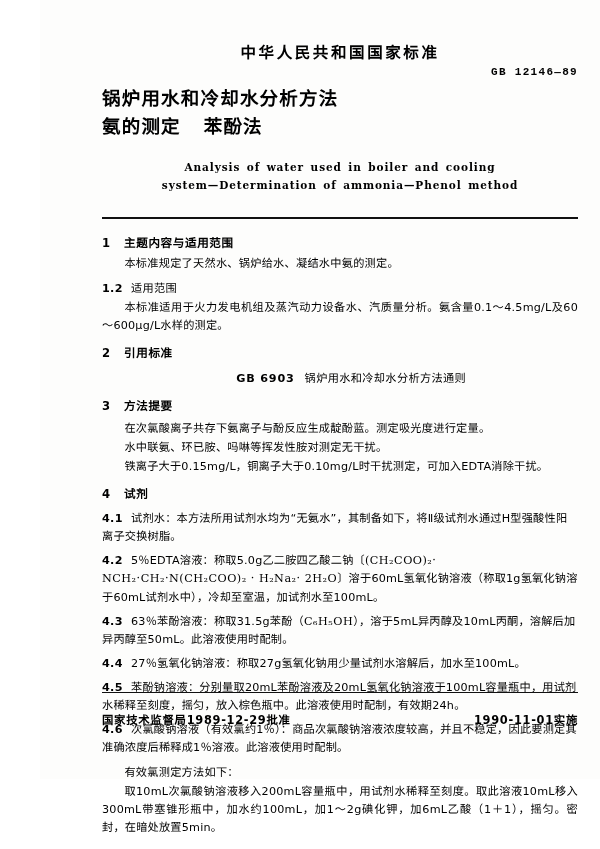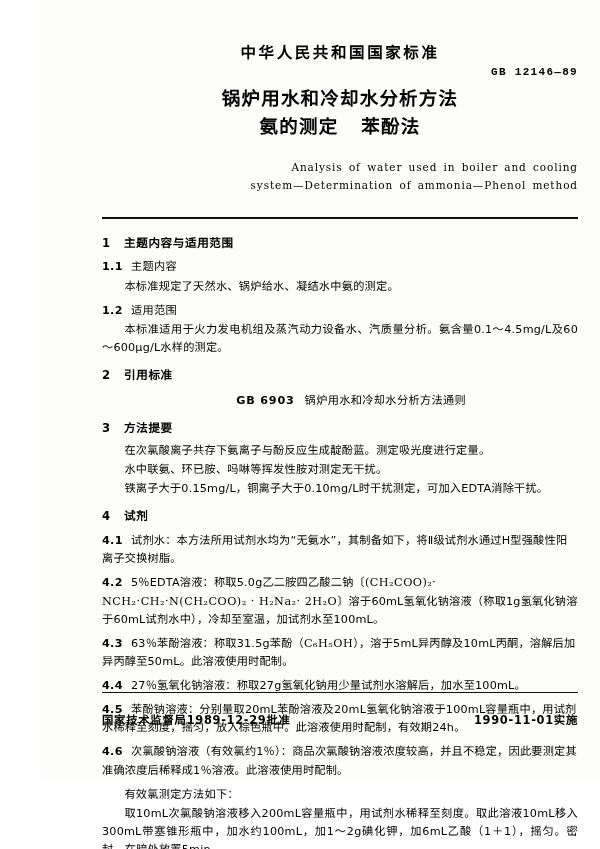--- a/index.html
+++ b/index.html
@@ -33,21 +33,21 @@
   .national-standard {
     text-align: center;
     font-size: 15.5px;
     font-weight: bold;
     letter-spacing: 2.6px;
     line-height: 1.2;
     font-family: "DejaVu Sans", "Liberation Sans", sans-serif;
   }
   .title-wrap {
     margin-top: 22px;
-    text-align: center;
+    text-align: left;
   }
   .title-line {
     font-size: 18.5px;
     font-weight: bold;
     letter-spacing: 1.2px;
     line-height: 1.55;
     white-space: pre;
   }
   .std-number {
     position: absolute;
@@ -58,27 +58,26 @@
     letter-spacing: 1.3px;
     white-space: nowrap;
     font-family: Liberation Mono, monospace;
   }
   .subtitle-wrap {
     margin-top: 16px;
     text-align: center;
   }
   .subtitle-line {
     font-size: 10.5px;
-    font-weight: normal;
+    font-weight: bold;
     letter-spacing: 0.9px;
     line-height: 1.75;
     word-spacing: 2px;
     white-space: pre;
     font-family: "DejaVu Serif", "Liberation Serif", serif;
-    text-align: right;
   }
 
   
   .rule-top {
     margin-top: 22px;
     border: 0;
     border-top: 2.2px solid #111;
     width: 100%;
   }
   .rule-bottom {
@@ -189,23 +188,20 @@
   </div>
 
   <hr class="rule-top">
 
   <div class="body-block">
 
     <div class="clause-head">
       <span class="num">1</span><span>主题内容与适用范围</span>
     </div>
 
-    <div class="sub-head">
-      <span class="num">1.1</span><span>主题内容</span>
-    </div>
     <div class="para">本标准规定了天然水、锅炉给水、凝结水中氨的测定。</div>
 
     <div class="sub-head">
       <span class="num">1.2</span><span>适用范围</span>
     </div>
     <div class="para mixed">本标准适用于火力发电机组及蒸汽动力设备水、汽质量分析。氨含量0.1～4.5mg/L及60～600μg/L水样的测定。</div>
 
     <div class="clause-head">
       <span class="num">2</span><span>引用标准</span>
     </div>

